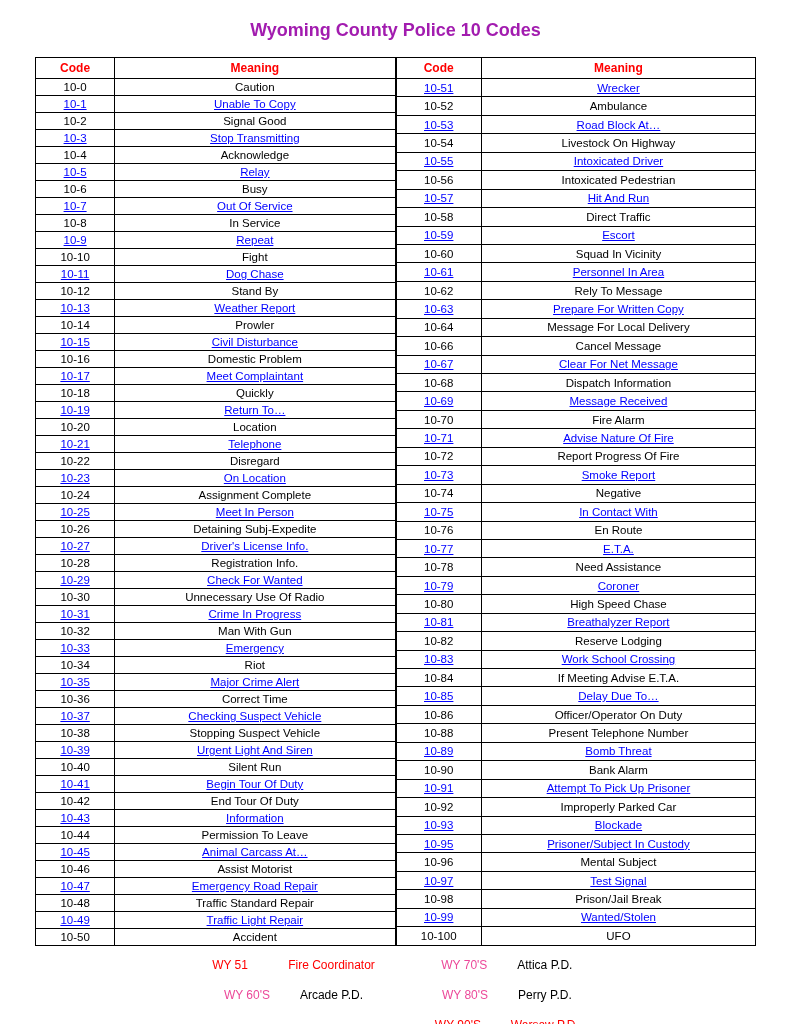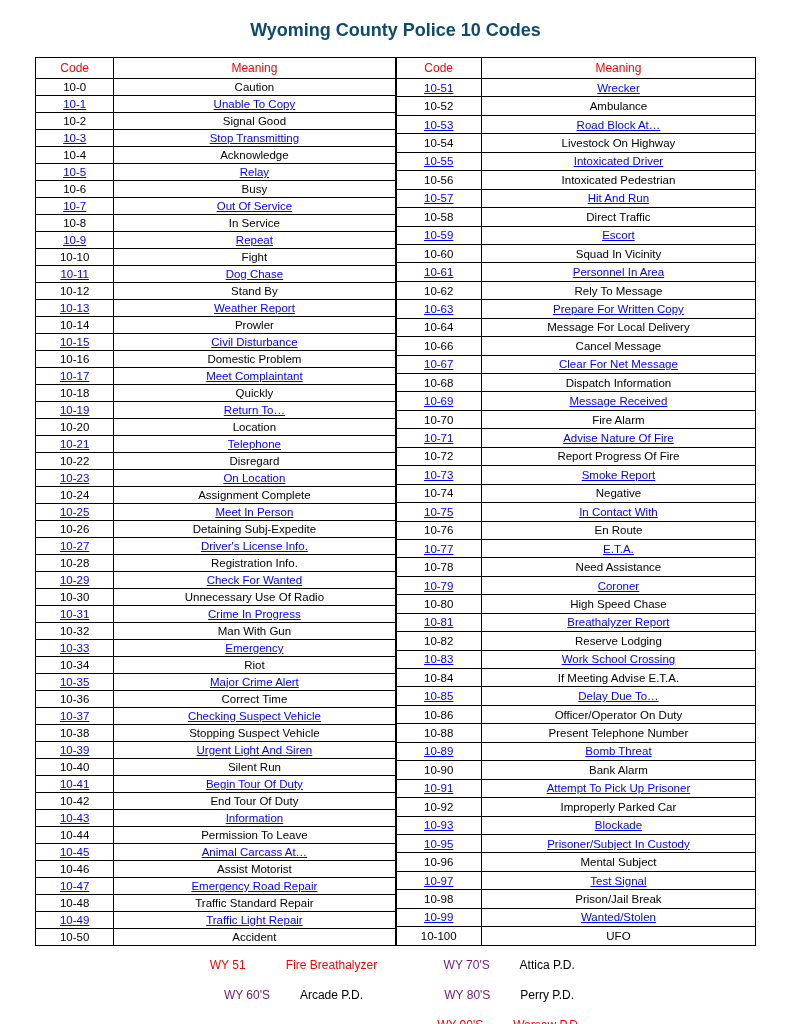--- a/index.html
+++ b/index.html
@@ -8,36 +8,36 @@
       font-family: Arial, sans-serif;
       font-size: 12px;
       color: #000;
       padding: 20px;
     }
     h1 {
       text-align: center;
       font-size: 18px;
       font-weight: bold;
       margin-bottom: 16px;
-      color: #0c4a6e;
+      color: #a21caf;
     }
     .tables-wrapper {
       display: flex;
       gap: 0;
       justify-content: center;
     }
     table {
       border-collapse: collapse;
       width: 48%;
     }
     th {
       border: 1px solid #000;
       padding: 3px 6px;
       text-align: center;
-      font-weight: normal;
+      font-weight: bold;
       font-size: 12px;
     }
     td {
       border: 1px solid #000;
       padding: 2px 6px;
       text-align: center;
       font-size: 11.5px;
       white-space: nowrap;
     }
     .code-header { color: #ff0000; }
@@ -56,21 +56,21 @@
       display: flex;
       flex-direction: column;
       gap: 16px;
       align-items: center;
     }
     .footer-row {
       display: flex;
       gap: 16px;
     }
     .footer-code-red { color: #ff0000; font-weight: normal; }
-    .footer-code-black { color: #701a75; }
+    .footer-code-black { color: #ec4899; }
     .footer-meaning-red { color: #ff0000; }
     .footer-meaning-black { color: #000; }
   </style>
 </head>
 <body>
 
 <h1>Wyoming County Police 10 Codes</h1>
 
 <div class="tables-wrapper">
   <table>
@@ -484,21 +484,21 @@
           <td class="meaning-plain">UFO</td>
         </tr>
       </tbody>
   </table>
 </div>
 
 <div class="footer-section" id="footer-section">
     <div class="footer-col">
       <div class="footer-row">
         <span class="footer-code-red" style="min-width: 60px;">WY 51</span>
-        <span class="footer-meaning-red">Fire Breathalyzer</span>
+        <span class="footer-meaning-red">Fire Coordinator</span>
       </div>
       <div class="footer-row">
         <span class="footer-code-black" style="min-width: 60px;">WY 60'S</span>
         <span class="footer-meaning-black">Arcade P.D.</span>
       </div>
     </div>
     <div class="footer-col">
       <div class="footer-row">
         <span class="footer-code-black" style="min-width: 60px;">WY 70'S</span>
         <span class="footer-meaning-black">Attica P.D.</span>

